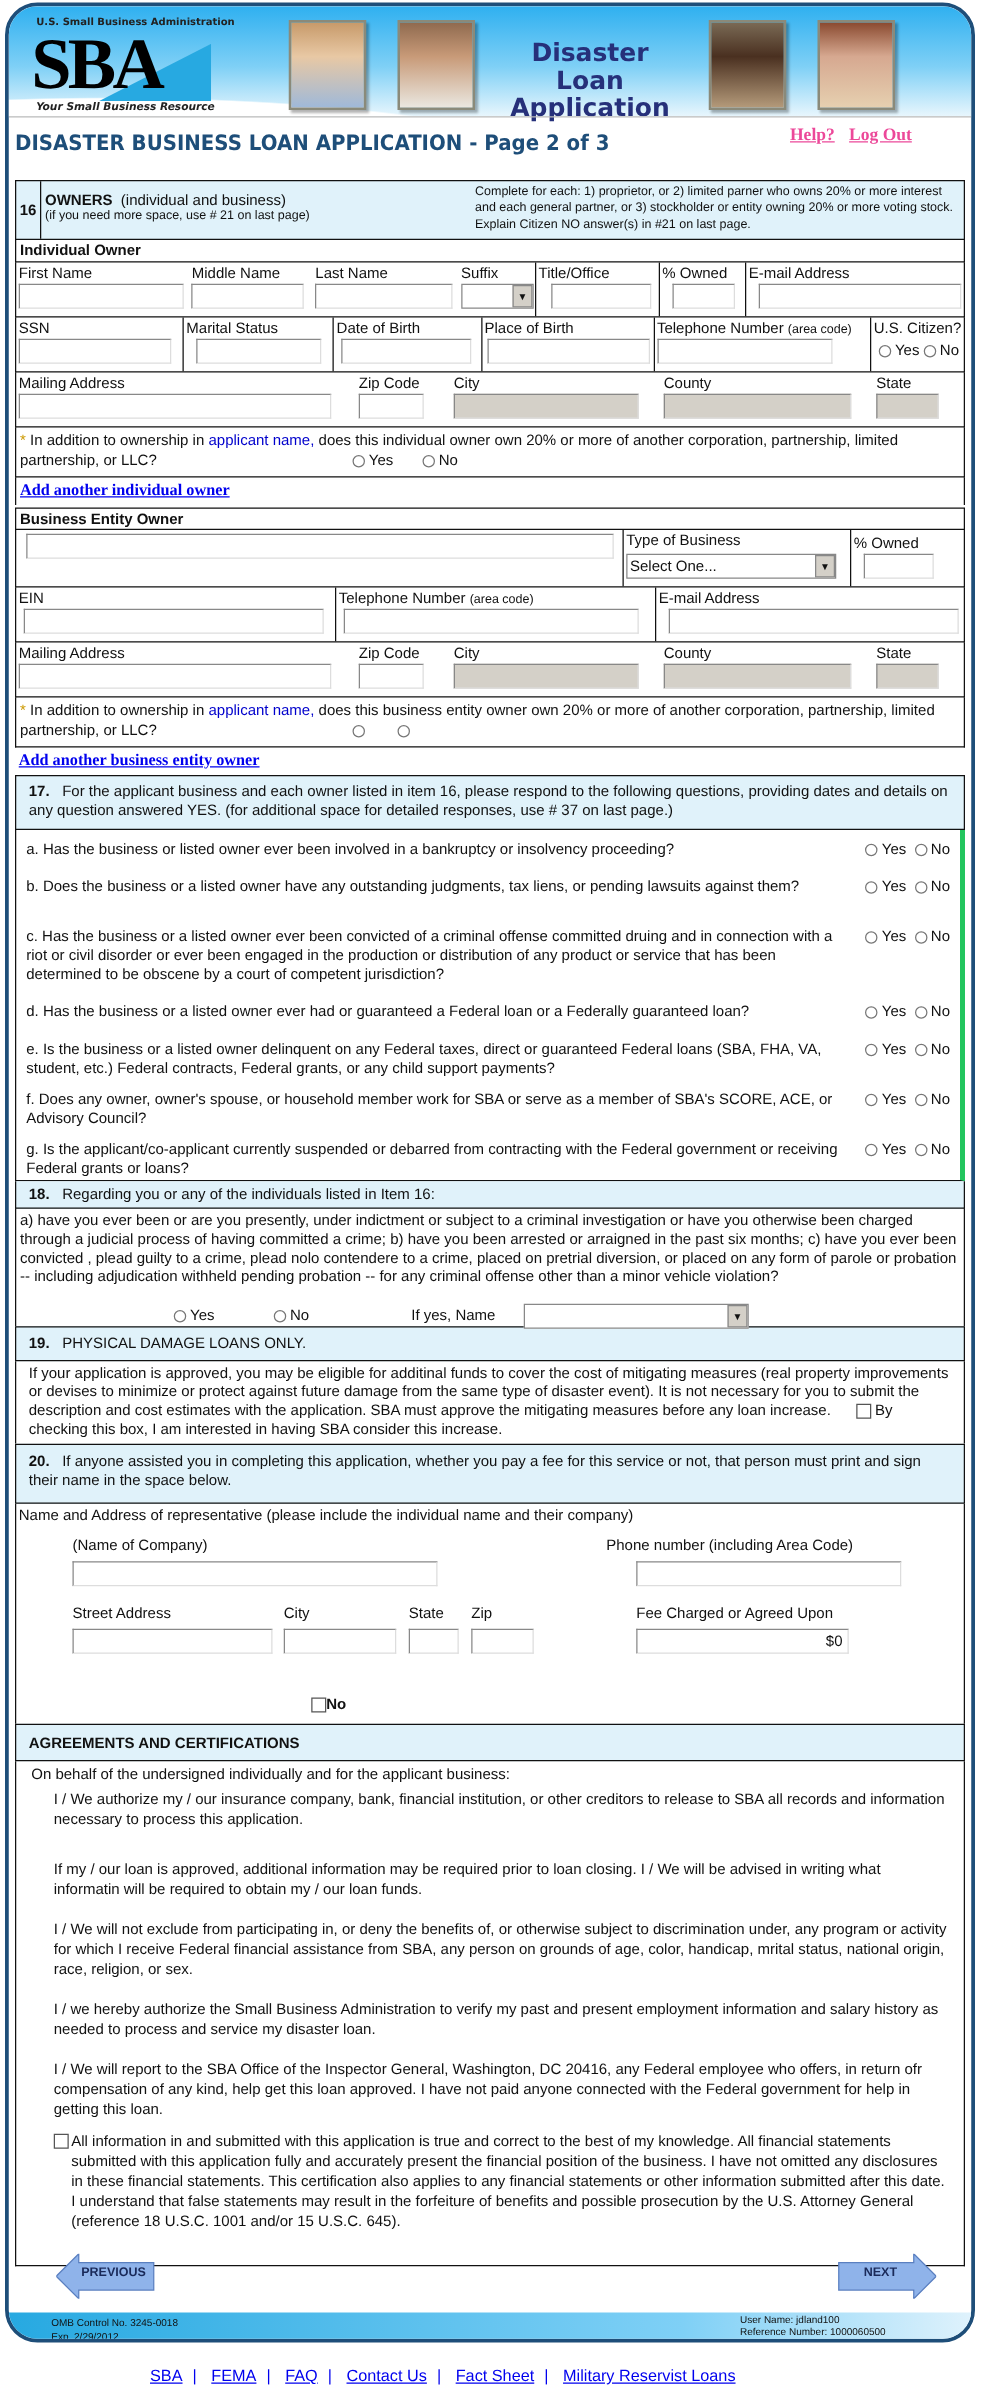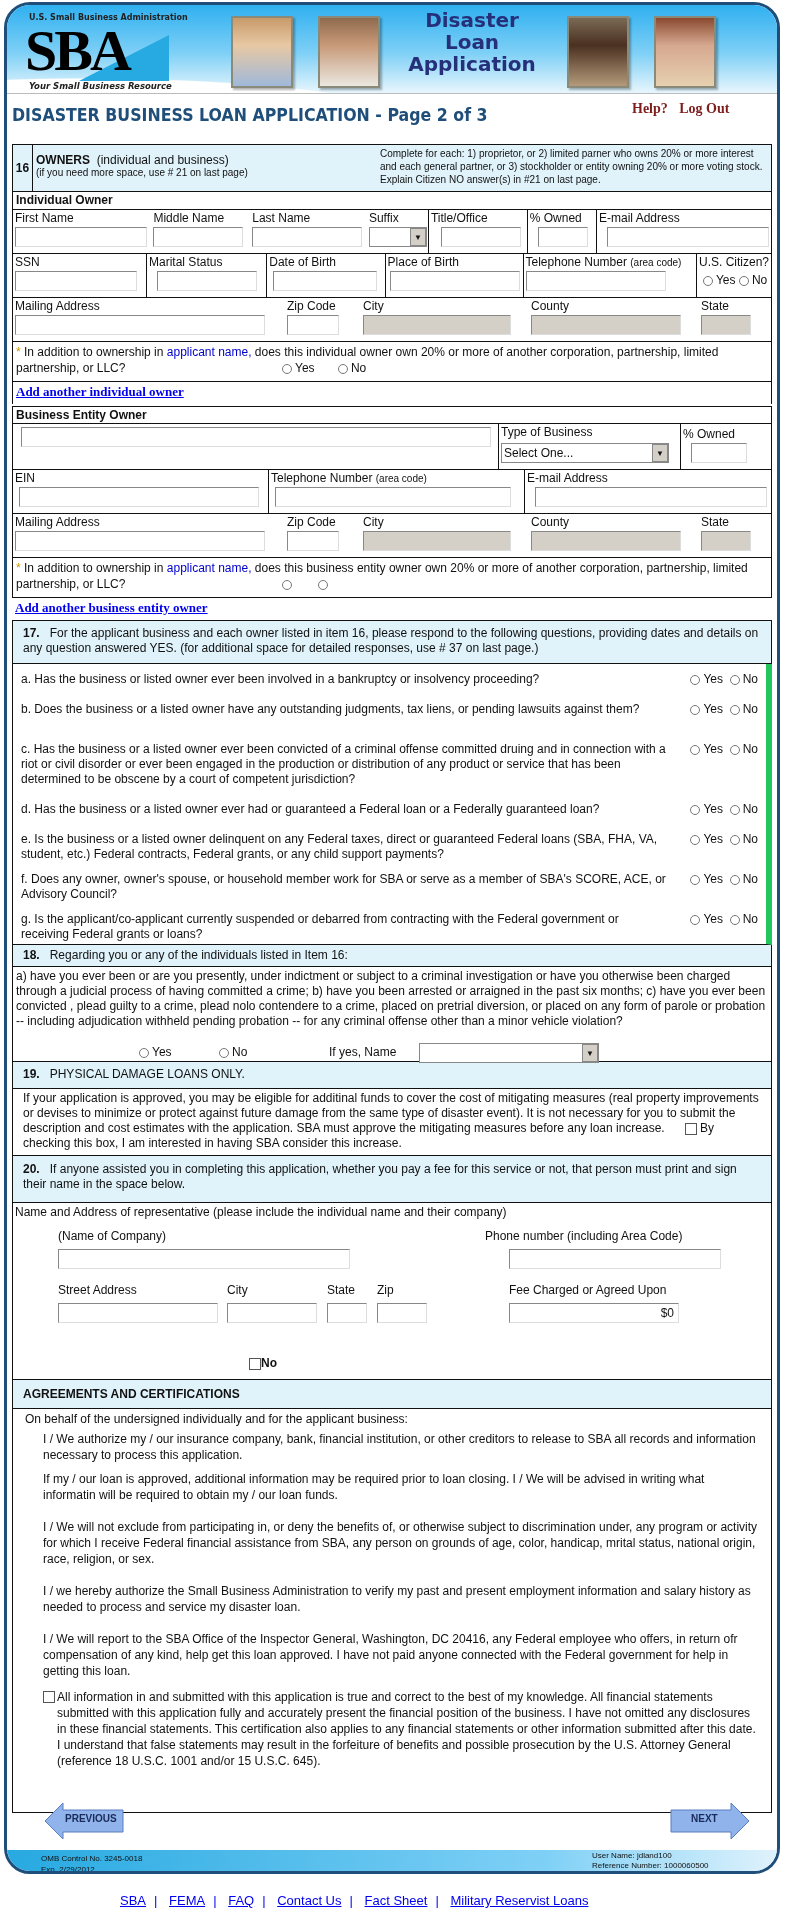--- a/index.html
+++ b/index.html
@@ -10,25 +10,25 @@
 .sba-logo{position:absolute;left:12px;top:4px;width:150px;height:82px}
 .sba-small{font-family:"DejaVu Sans",sans-serif;font-size:8px;font-weight:bold;color:#222;position:absolute;left:10px;top:4px;white-space:nowrap}
 .sba-big{position:absolute;left:6px;top:14px;font-family:"Liberation Serif",serif;font-weight:bold;font-size:58px;letter-spacing:-3px;color:#000;line-height:56px}
 .sba-wedge{position:absolute;left:60px;top:26px;width:90px;height:46px;background:#27a9e1;clip-path:polygon(0 100%,100% 0,100% 100%)}
 .sba-tag{position:absolute;left:10px;top:72px;font-family:"DejaVu Sans",sans-serif;font-size:8.5px;font-style:italic;font-weight:bold;color:#222;white-space:nowrap}
 .photo{position:absolute;top:11px;width:62px;height:72px;border:2px solid #8a8a7a;box-shadow:2px 2px 2px rgba(0,0,0,.3)}
 .p1{left:224px;background:linear-gradient(180deg,#c79a6a,#e8c8a4 40%,#9fb9d9)}
 .p2{left:311px;background:linear-gradient(180deg,#8f6a4f,#c89a78 40%,#eae7e0)}
 .p3{left:560px;background:linear-gradient(180deg,#7a6a55,#4a3020 40%,#b49a7a)}
 .p4{left:647px;background:linear-gradient(180deg,#8a4a30,#d6a890 40%,#e6d0b0)}
-.banner-title{position:absolute;left:400px;top:4px;width:130px;text-align:center;font-family:"DejaVu Sans",sans-serif;font-weight:bold;color:#26307a;font-size:20px;line-height:22px}
+.banner-title{position:absolute;left:400px;top:26px;width:130px;text-align:center;font-family:"DejaVu Sans",sans-serif;font-weight:bold;color:#26307a;font-size:20px;line-height:22px}
 .banner-line{position:absolute;left:0;top:88px;width:770px;height:1px;background:#bbb}
 .page-title{position:absolute;left:5px;top:100px;font-family:"DejaVu Sans",sans-serif;font-weight:bold;color:#1e4e79;font-size:17px;white-space:nowrap;transform:scaleX(.93);transform-origin:left}
 .top-links{position:absolute;left:625px;top:96px;font-family:"Liberation Serif",serif;font-weight:bold;font-size:14px}
-.top-links a{color:#7f1d1d;margin-right:8px}
+.top-links a{color:#ec4899;text-decoration:underline;margin-right:8px}
 .form{position:absolute;left:5px;top:139px;width:760px;font-family:"Liberation Sans",sans-serif;font-size:12px;transform:scaleX(1)}
 .box{border:1px solid #111}
 .hdr{background:#e0f2fa}
 .row{display:flex;border-left:1px solid #111;border-right:1px solid #111;border-bottom:1px solid #111}
 .cell{border-right:1px solid #111;padding:1px 2px;position:relative}
 .cell:last-child{border-right:none}
 .lbl{font-size:12px;display:block;white-space:nowrap}
 .inp{display:block;height:20px;border:1px solid #888;border-right-color:#ddd;border-bottom-color:#ddd;background:#fff;margin-top:2px;font-size:12px;padding:2px}
 .inp.gray{background:#d4d0c8}
 .sel{display:flex;height:20px;border:1px solid #888;background:#fff;margin-top:2px;align-items:center;font-size:12px}
@@ -241,21 +241,21 @@
     </div>
     <div class="row" style="height:40px;padding:2px 3px;font-size:12px;line-height:16px;display:block">
       <span style="color:#c90">*</span> <span>In addition to ownership in </span><span style="color:#00c">applicant name,</span><span> does this business entity owner own 20% or more of another corporation, partnership, limited partnership, or LLC?</span>
       <span class="rg" style="position:absolute;left:270px"><span class="radio"></span><span></span>&nbsp;&nbsp;&nbsp;&nbsp;&nbsp;&nbsp;&nbsp;<span class="radio"></span><span></span></span>
     </div>
     <div style="height:22px">
         <a class="link">Add another business entity owner</a>
       </div>
 
     <div class="sechdr" style="height:44px;padding-top:5px"><b>17.</b>&nbsp;&nbsp; <span>For the applicant business and each owner listed in item 16, please respond to the following questions, providing dates and details on any question answered YES.  (for additional space for detailed responses, use # 37 on last page.)</span></div>
-    <div style="border-left:1px solid #111;border-right:6px solid #22c55e;border-bottom:1px solid #111;padding-top:4px">
+    <div style="border-left:1px solid #111;border-right:4px solid #22c55e;border-bottom:1px solid #111;padding-top:4px">
       <div class="q" style="height:30px">
           <span class="t">a.  Has the business or listed owner ever been involved in a bankruptcy or insolvency proceeding?</span>
           <span class="yn"><span class="radio"></span><span>Yes</span>&nbsp;&nbsp;<span class="radio"></span><span>No</span></span>
         </div>
       <div class="q" style="height:40px">
           <span class="t">b.  Does the business or a listed owner have any outstanding judgments, tax liens, or pending lawsuits against them?</span>
           <span class="yn"><span class="radio"></span><span>Yes</span>&nbsp;&nbsp;<span class="radio"></span><span>No</span></span>
         </div>
       <div class="q" style="height:60px">
           <span class="t">c.  Has the business or a listed owner ever been convicted of a criminal offense committed druing and in connection with a riot or civil disorder or ever been engaged in the production or distribution of any product or service that has been determined to be obscene by a court of competent jurisdiction?</span>
@@ -313,21 +313,21 @@
       <span class="inp" style="position:absolute;left:364px;top:98px;width:50px"></span>
       <div style="position:absolute;left:496px;top:80px">Fee Charged or Agreed Upon</div>
       <span class="inp" style="position:absolute;left:496px;top:98px;width:170px;text-align:right;padding-right:4px">$0</span>
       <span style="position:absolute;left:236px;top:153px;font-weight:bold;white-space:nowrap"><span class="chk"></span><span>No</span></span>
     </div>
 
     <div class="sechdr" style="height:30px;padding-top:7px;font-weight:bold">AGREEMENTS AND CERTIFICATIONS</div>
     <div style="border-left:1px solid #111;border-right:1px solid #111;border-bottom:1px solid #111;height:404px;padding:2px 12px;font-size:12px;line-height:16px">
       <div>On behalf of the undersigned individually and for the applicant business:</div>
       <div style="padding-left:18px;margin-top:4px">I / We authorize my / our insurance company, bank, financial institution, or other creditors to release to SBA all records and information necessary to process this application.</div>
-      <div style="padding-left:18px;margin-top:8px">If my / our loan is approved, additional information may be required prior to loan closing.  I / We will be advised in writing what informatin will be required to obtain my / our loan funds.</div>
+      <div style="padding-left:18px;margin-top:24px">If my / our loan is approved, additional information may be required prior to loan closing.  I / We will be advised in writing what informatin will be required to obtain my / our loan funds.</div>
       <div style="padding-left:18px;margin-top:16px">I / We will not exclude from participating in, or deny the benefits of, or otherwise subject to discrimination under, any program or activity for which I receive Federal financial assistance from SBA, any person on grounds of age, color, handicap, mrital status, national origin, race, religion, or sex.</div>
       <div style="padding-left:18px;margin-top:16px">I / we hereby authorize the Small Business Administration to verify my past and present employment information and salary history as needed to process and service my disaster loan.</div>
       <div style="padding-left:18px;margin-top:16px">I / We will report to the SBA Office of the Inspector General, Washington, DC 20416, any Federal employee who offers, in return ofr compensation of any kind, help get this loan approved.  I have not paid anyone connected with the Federal government for help in getting this loan.</div>
       <div style="padding-left:18px;margin-top:10px;position:relative">
         <span class="chk" style="position:absolute;left:18px;top:2px"></span>
         <div style="padding-left:14px;text-indent:0">All information in and submitted with this application is true and correct to the best of my knowledge.  All financial statements submitted with this application fully and accurately present the financial position of the business.  I have not omitted any disclosures in these financial statements.  This certification also applies to any financial statements or other information submitted after this date.  I understand that false statements may result in the forfeiture of benefits and possible prosecution by the U.S. Attorney General (reference 18 U.S.C. 1001 and/or 15 U.S.C. 645).</div>
       </div>
     </div>
   </div>
 

